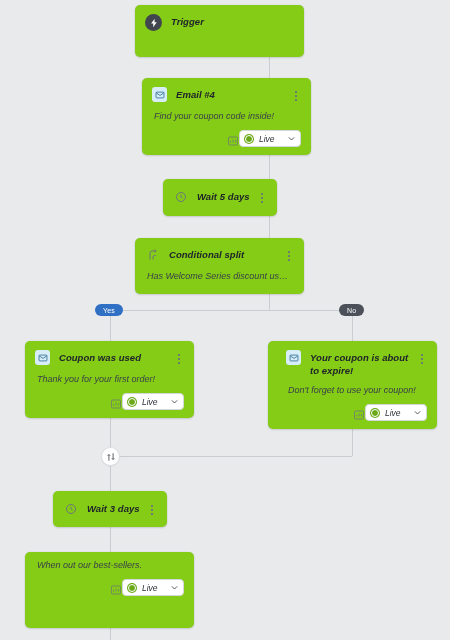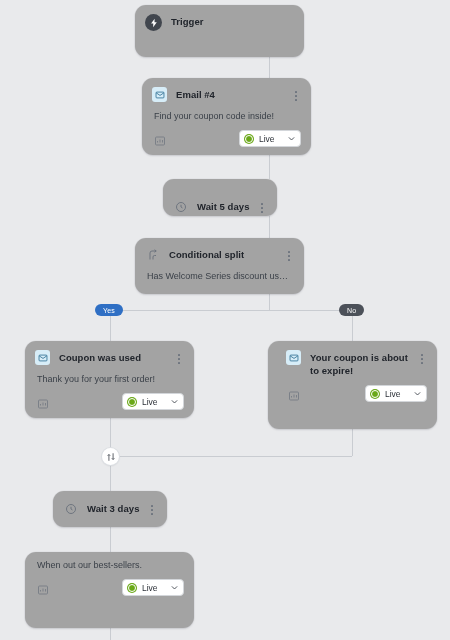--- a/index.html
+++ b/index.html
@@ -27,24 +27,25 @@
   }
   .hline {
     position: absolute;
     height: 1px;
     background: #c9ccd1;
   }
 
   
   .card {
     position: absolute;
-    background: #a3a3a3;
-    border-radius: 11px;
+    background: #84cc16;
+    border-radius: 5px;
     box-shadow: 0 1px 2px rgba(20,25,35,0.13), 0 0 0 0.5px rgba(20,25,35,0.05);
     box-sizing: border-box;
+    font-style: italic;
   }
   .card-head {
     display: flex;
     align-items: flex-start;
     padding: 9px 9px 0 10px;
     position: relative;
   }
   .card-title {
     font-size: 9.5px;
     font-weight: bold;
@@ -60,21 +61,21 @@
     color: #3b4149;
     padding: 7px 12px 0 12px;
     line-height: 12px;
     white-space: nowrap;
     overflow: hidden;
     text-overflow: ellipsis;
   }
   .card-foot {
     display: flex;
     align-items: center;
-    justify-content: space-between;
+    justify-content: flex-end;
     padding: 8px 10px 9px 12px;
   }
 
   
   .ico-trigger {
     width: 17px; height: 17px;
     border-radius: 50%;
     background: #41464e;
     display: flex; align-items: center; justify-content: center;
     flex-shrink: 0;
@@ -242,21 +243,21 @@
         <span class="live-dot"></span>
         <span class="live-txt">Live</span>
         <svg class="chev" viewBox="0 0 24 24" fill="none" stroke="#41464e" stroke-width="2.4">
             <path d="M5 9l7 7 7-7"></path>
           </svg>
       </span>
     </div>
   </div>
 
   <div class="card" style="left:163px; top:179px; width:114px; height:37px;">
-    <div class="card-head" style="padding-top:20px;">
+    <div class="card-head" style="padding-top:10px;">
       <span class="ico-plain">
         <svg viewBox="0 0 24 24" width="12" height="12" fill="none" stroke="#6c737d" stroke-width="1.9">
             <circle cx="12" cy="12" r="9"></circle>
             <path d="M12 7.5V12l3 2"></path>
           </svg>
       </span>
       <div class="card-title">Wait 5 days</div>
       <span class="kebab">
           <i></i>
           <i></i>
@@ -328,20 +329,21 @@
             <path d="M3 7l9 6 9-6"></path>
           </svg>
       </span>
       <div class="card-title" style="padding-right:4px;">Your coupon is about to expire!</div>
       <span class="kebab">
           <i></i>
           <i></i>
           <i></i>
         </span>
     </div>
+    <div class="card-sub">Don't forget to use your coupon!</div>
     <div class="card-foot">
       <span class="stat-ico">
         <svg viewBox="0 0 24 24" width="12" height="12" fill="none" stroke="#6c737d" stroke-width="1.9">
             <rect x="3" y="4" width="18" height="16" rx="2"></rect>
             <path d="M7 15v-3M12 15V9M17 15v-5"></path>
           </svg>
       </span>
       <span class="live-sel">
         <span class="live-dot"></span>
         <span class="live-txt">Live</span>

